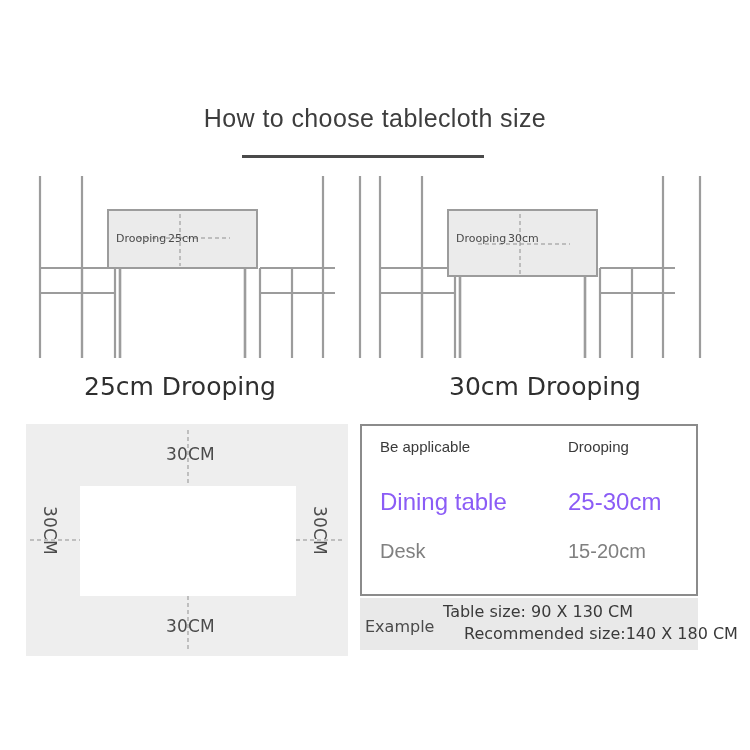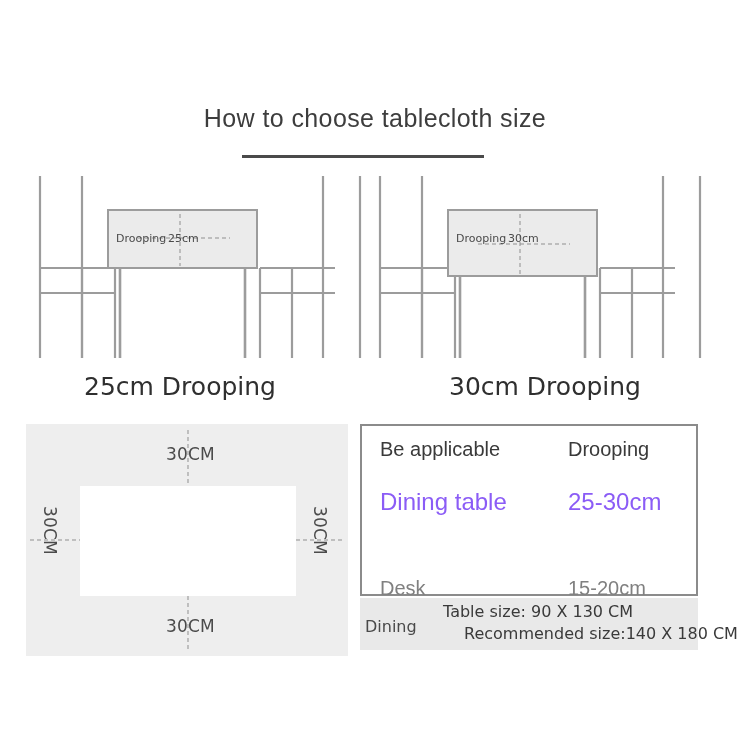--- a/index.html
+++ b/index.html
@@ -108,23 +108,23 @@
     position: absolute;
     left: 0;
     width: 100%;
     display: flex;
     align-items: center;
     box-sizing: border-box;
     padding-left: 18px;
   }
   .trow .c1 { width: 188px; }
   .trow .c2 { width: 120px; }
-  .trow.header  { top: 12px;  font-size: 20px; color: #3a3a3a; }
+  .trow.header  { top: 12px;  font-size: 15px; color: #3a3a3a; }
   .trow.r1      { top: 62px;  font-size: 24px; color: #8b5cf6; }
-  .trow.r2      { top: 114px; font-size: 20px; color: #808080; margin-top: 37px; }
+  .trow.r2      { top: 114px; font-size: 20px; color: #808080; }
   .trow.header .c2 { color: #3a3a3a; }
 
   
   .example-box {
     position: absolute;
     left: 360px;
     top: 598px;
     width: 338px;
     height: 52px;
     background: #e9e9e9;
@@ -262,17 +262,17 @@
       <div class="c1">Dining table</div>
       <div class="c2">25-30cm</div>
     </div>
     <div class="trow r2">
       <div class="c1">Desk</div>
       <div class="c2">15-20cm</div>
     </div>
   </div>
 
   <div class="example-box"></div>
-  <div class="example-label">Dining</div>
+  <div class="example-label">Example</div>
   <div class="example-line l1">Table size:  90 X 130 CM</div>
   <div class="example-line l2">Recommended size:140 X 180 CM</div>
 
 </div>
 
 </body></html>

